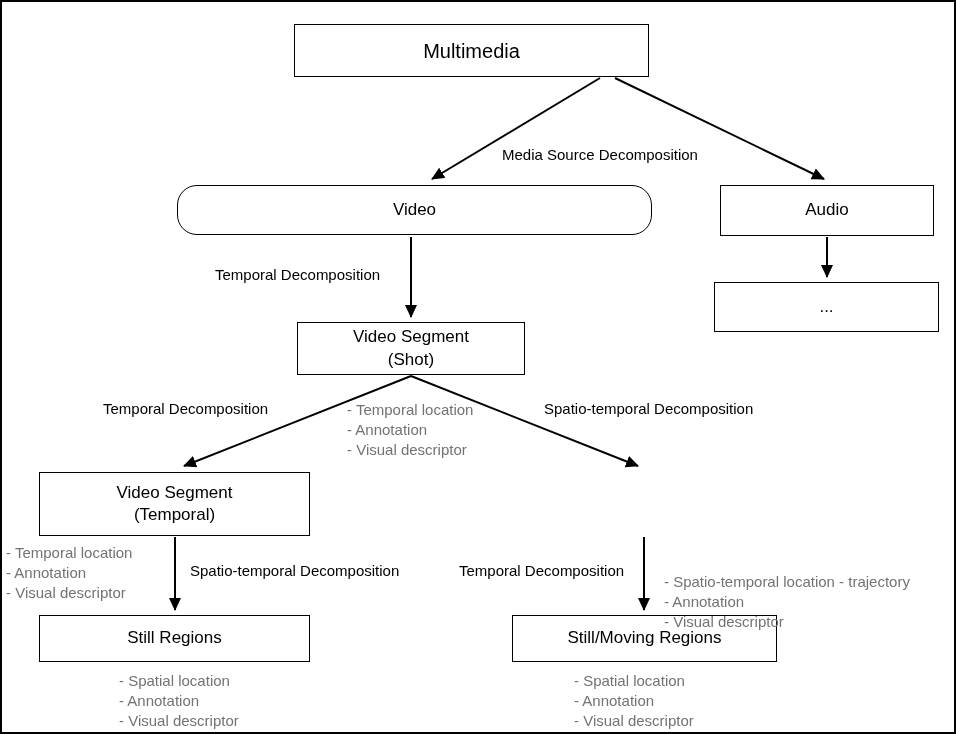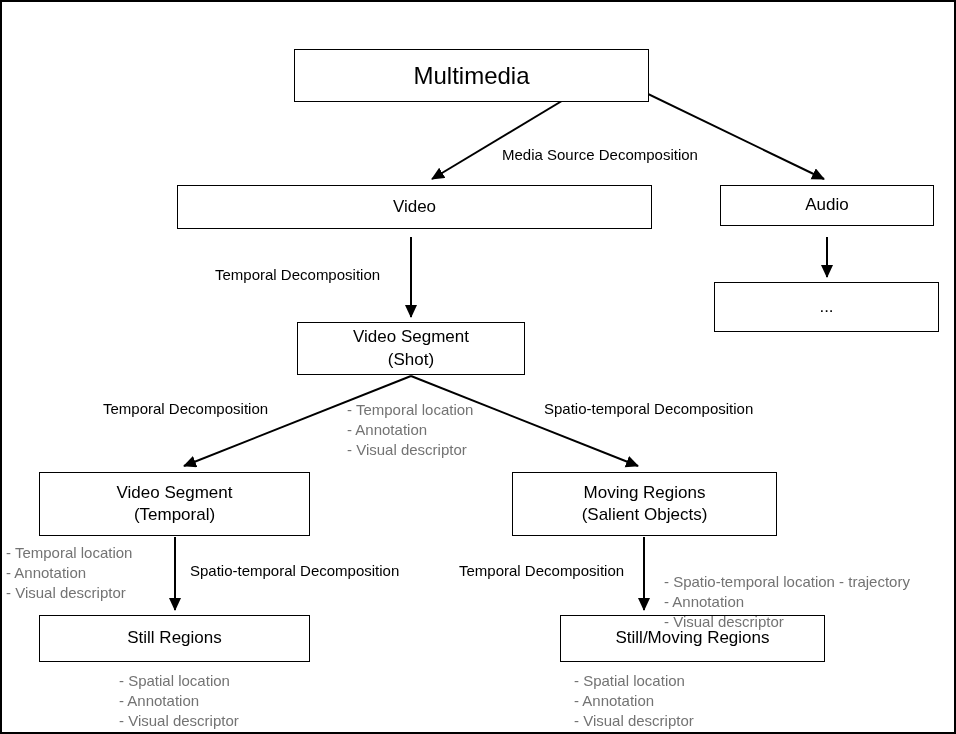--- a/index.html
+++ b/index.html
@@ -26,21 +26,21 @@
     background: #fff;
     display: flex;
     flex-direction: column;
     align-items: center;
     justify-content: center;
     text-align: center;
     font-size: 17px;
     color: #000;
     line-height: 1.3;
   }
-  .node.title { font-size: 24px; margin-top: 25px; }
+  .node.title { font-size: 20px; }
   .edge-label {
     position: absolute;
     font-size: 15px;
     color: #000;
     white-space: nowrap;
   }
   .annot {
     position: absolute;
     font-size: 15px;
     color: #737373;
@@ -74,52 +74,48 @@
 
     <line x1="173" y1="535" x2="173" y2="608" marker-end="url(#arrow)"></line>
 
     <line x1="642" y1="535" x2="642" y2="608" marker-end="url(#arrow)"></line>
   </svg>
 
   <div class="node title" style="left:292px; top:22px; width:355px; height:53px;">
     <div>Multimedia</div>
   </div>
 
-  <div class="node" style="left:175px; top:183px; width:475px; height:44px;">
+  <div class="node" style="left:175px; top:183px; width:475px; height:50px;border-radius:20px;">
     <div>Video</div>
   </div>
 
-  <div class="node" style="left:718px; top:183px; width:214px; height:41px;">
+  <div class="node" style="left:718px; top:183px; width:214px; height:51px;">
     <div>Audio</div>
   </div>
 
   <div class="node" style="left:712px; top:280px; width:225px; height:50px;">
     <div>...</div>
   </div>
 
   <div class="node" style="left:295px; top:320px; width:228px; height:53px;">
     <div>Video Segment</div>
     <div>(Shot)</div>
   </div>
 
   <div class="node" style="left:37px; top:470px; width:271px; height:64px;">
     <div>Video Segment</div>
     <div>(Temporal)</div>
   </div>
 
-  <div class="node" style="left:510px; top:470px; width:265px; height:64px;">
-    <div>Moving Regions</div>
-    <div>(Salient Objects)</div>
-  </div>
 
   <div class="node" style="left:37px; top:613px; width:271px; height:47px;">
     <div>Still Regions</div>
   </div>
 
-  <div class="node" style="left:510px; top:613px; width:265px; height:47px;margin-left:48px;">
+  <div class="node" style="left:510px; top:613px; width:265px; height:47px;">
     <div>Still/Moving Regions</div>
   </div>
 
   <div class="edge-label" style="left:500px; top:144px;">Media Source Decomposition</div>
 
   <div class="edge-label" style="left:213px; top:264px;">Temporal Decomposition</div>
 
   <div class="edge-label" style="left:101px; top:398px;">Temporal Decomposition</div>
 
   <div class="edge-label" style="left:542px; top:398px;">Spatio-temporal Decomposition</div>

